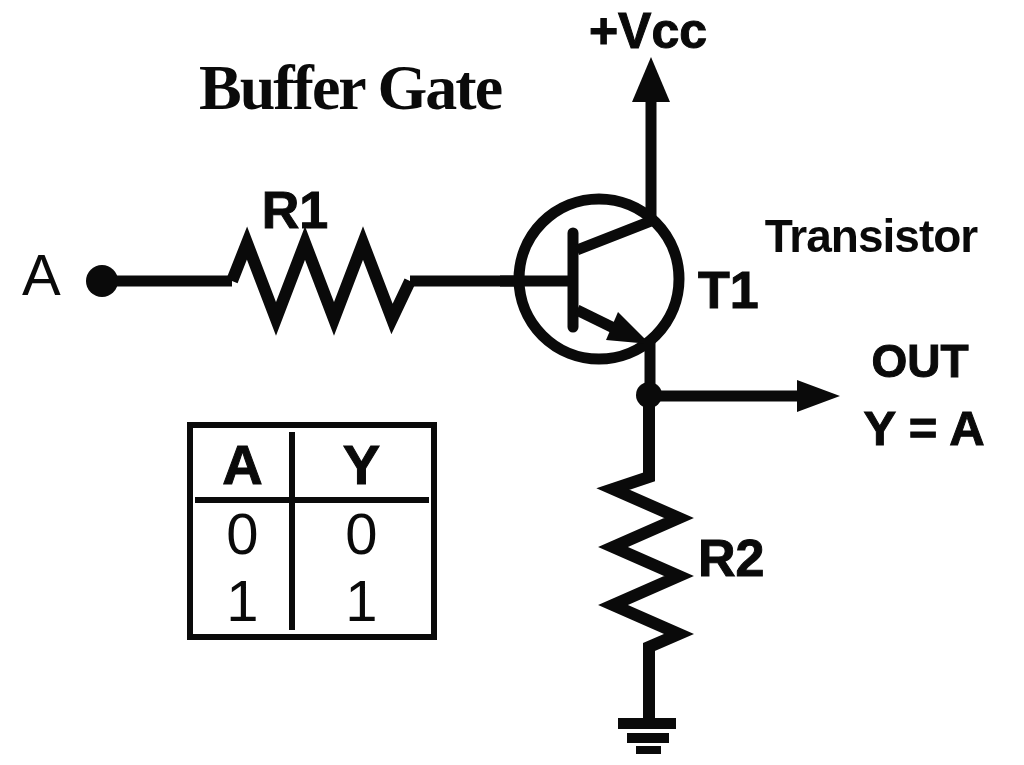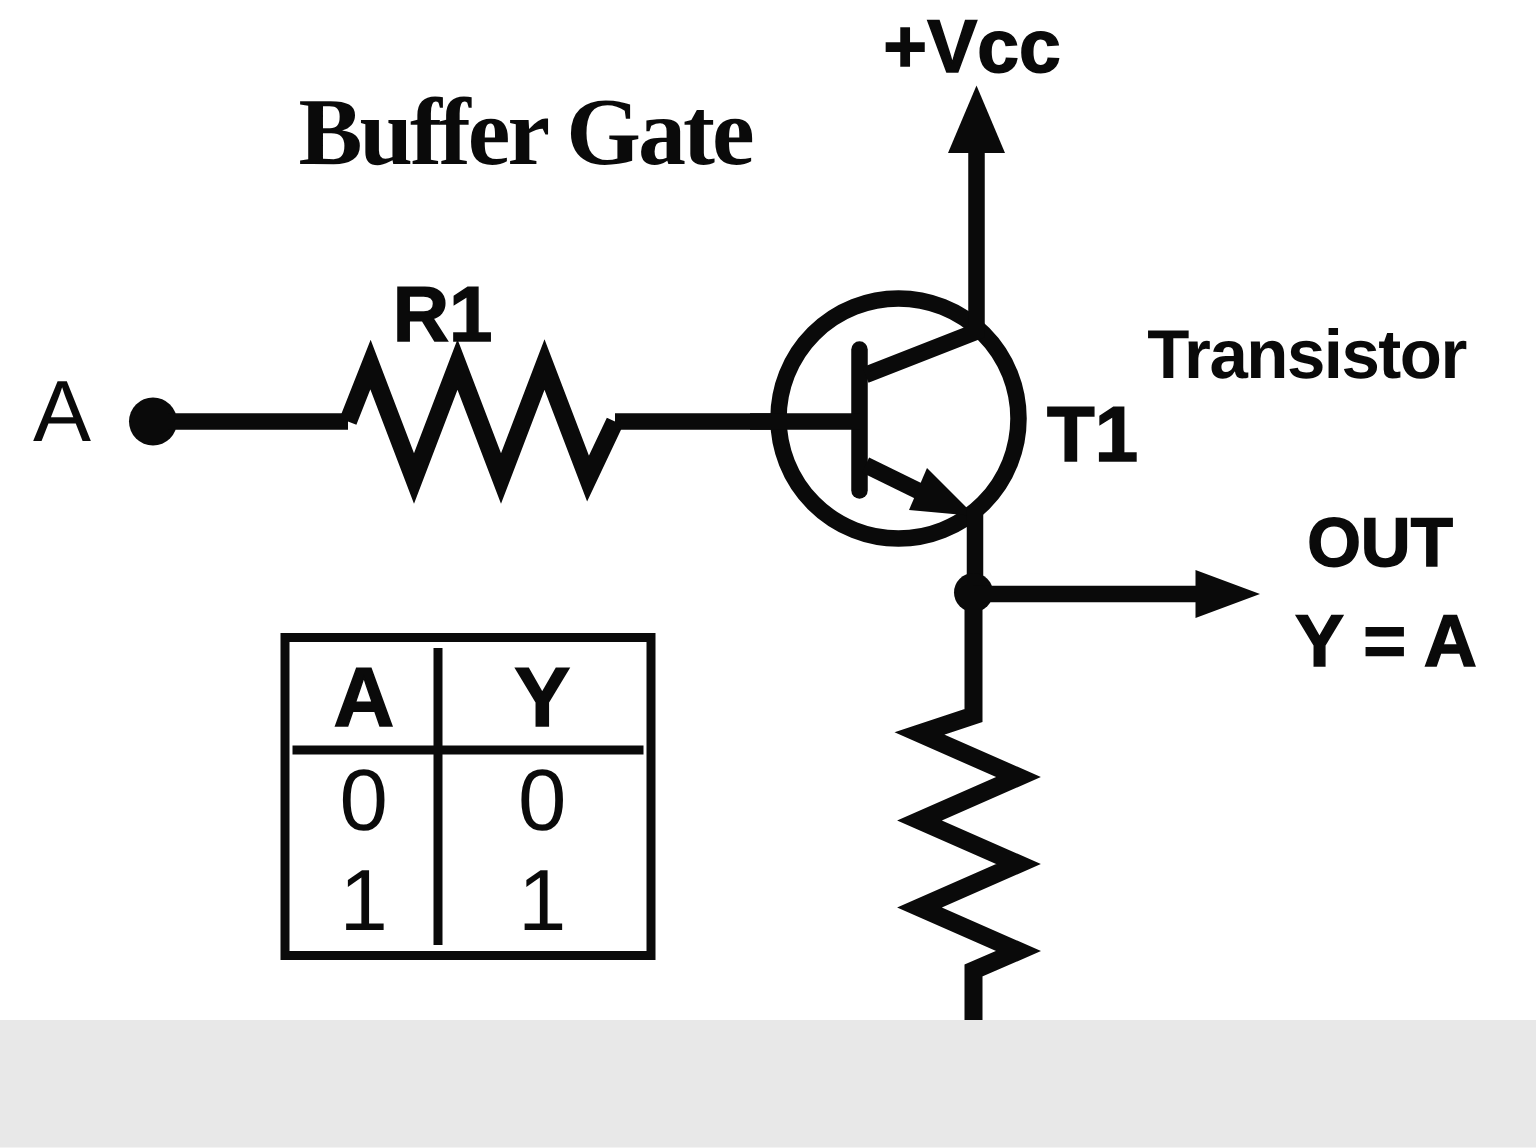--- a/index.html
+++ b/index.html
@@ -1,21 +1,21 @@
 <!DOCTYPE html>
 <html style="--ink: #0a0a0a; --bg: #ffffff;"><head>
 <meta charset="utf-8">
 <style>
   :root { --ink: #0a0a0a; --bg: #ffffff; }
   * { margin: 0; padding: 0; box-sizing: border-box; }
   html, body { background: #e8e8e8; }
   .canvas {
     position: relative;
     width: 1024px;
-    height: 680px;
+    height: 765px;
     background: var(--bg);
     color: var(--ink);
     overflow: hidden;
     font-family: "Liberation Sans", sans-serif;
   }
   .circuit-svg { position: absolute; inset: 0; }
 
   .label { position: absolute; white-space: nowrap; color: var(--ink); line-height: 1; }
   .heavy { font-weight: bold; -webkit-text-stroke: 1px var(--ink); }
 
@@ -101,20 +101,21 @@
   <div class="label title">Buffer Gate</div>
   <div class="label heavy vcc">+Vcc</div>
   <div class="label heavy r1-label">R1</div>
   <div class="label input-a">A</div>
   <div class="label heavy t1-label">T1</div>
   <div class="label caption">
     <div>Transistor</div>
   </div>
   <div class="label heavy out-label">OUT</div>
   <div class="label heavy eq-label">Y = A</div>
+  <div class="label heavy r2-label">R2</div>
 
   <div class="truth-table">
     <div class="tt-vline"></div>
     <div class="tt-hline"></div>
     <div class="tt-grid">
       <div class="tt-cell tt-header">A</div>
       <div class="tt-cell tt-header">Y</div>
       <div class="tt-cell tt-digit">0</div>
       <div class="tt-cell tt-digit">0</div>
       <div class="tt-cell tt-digit">1</div>

